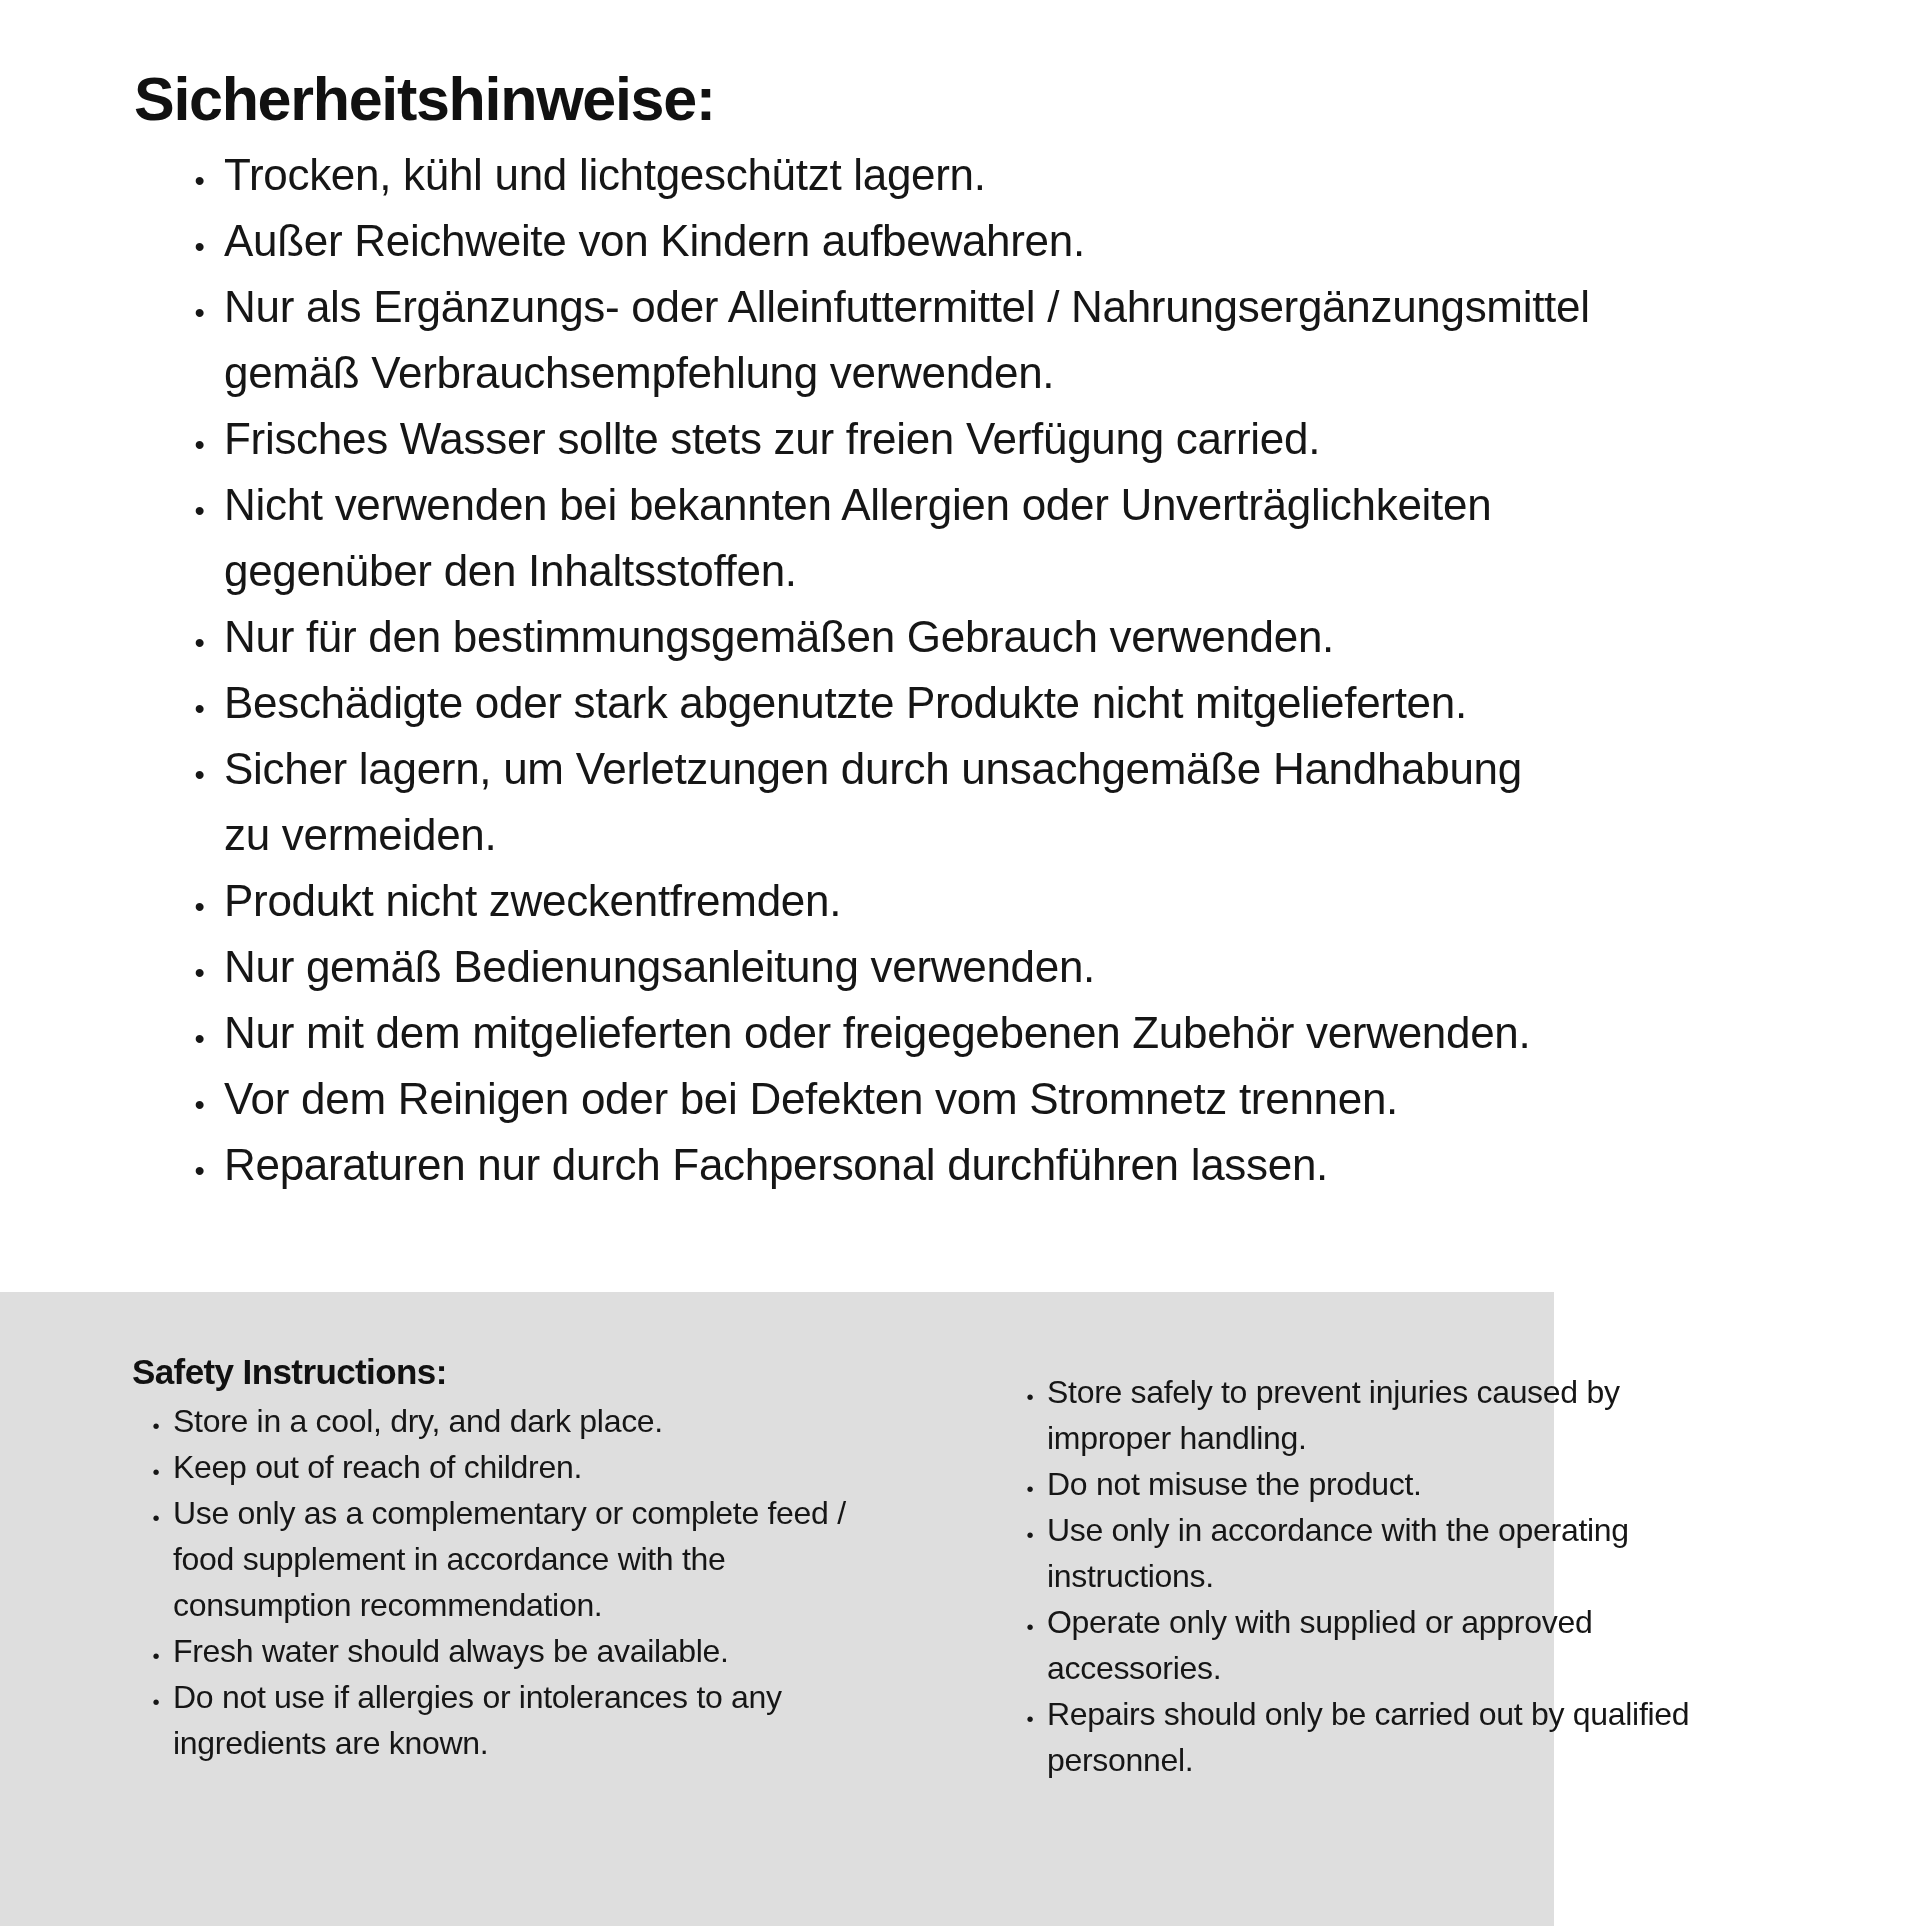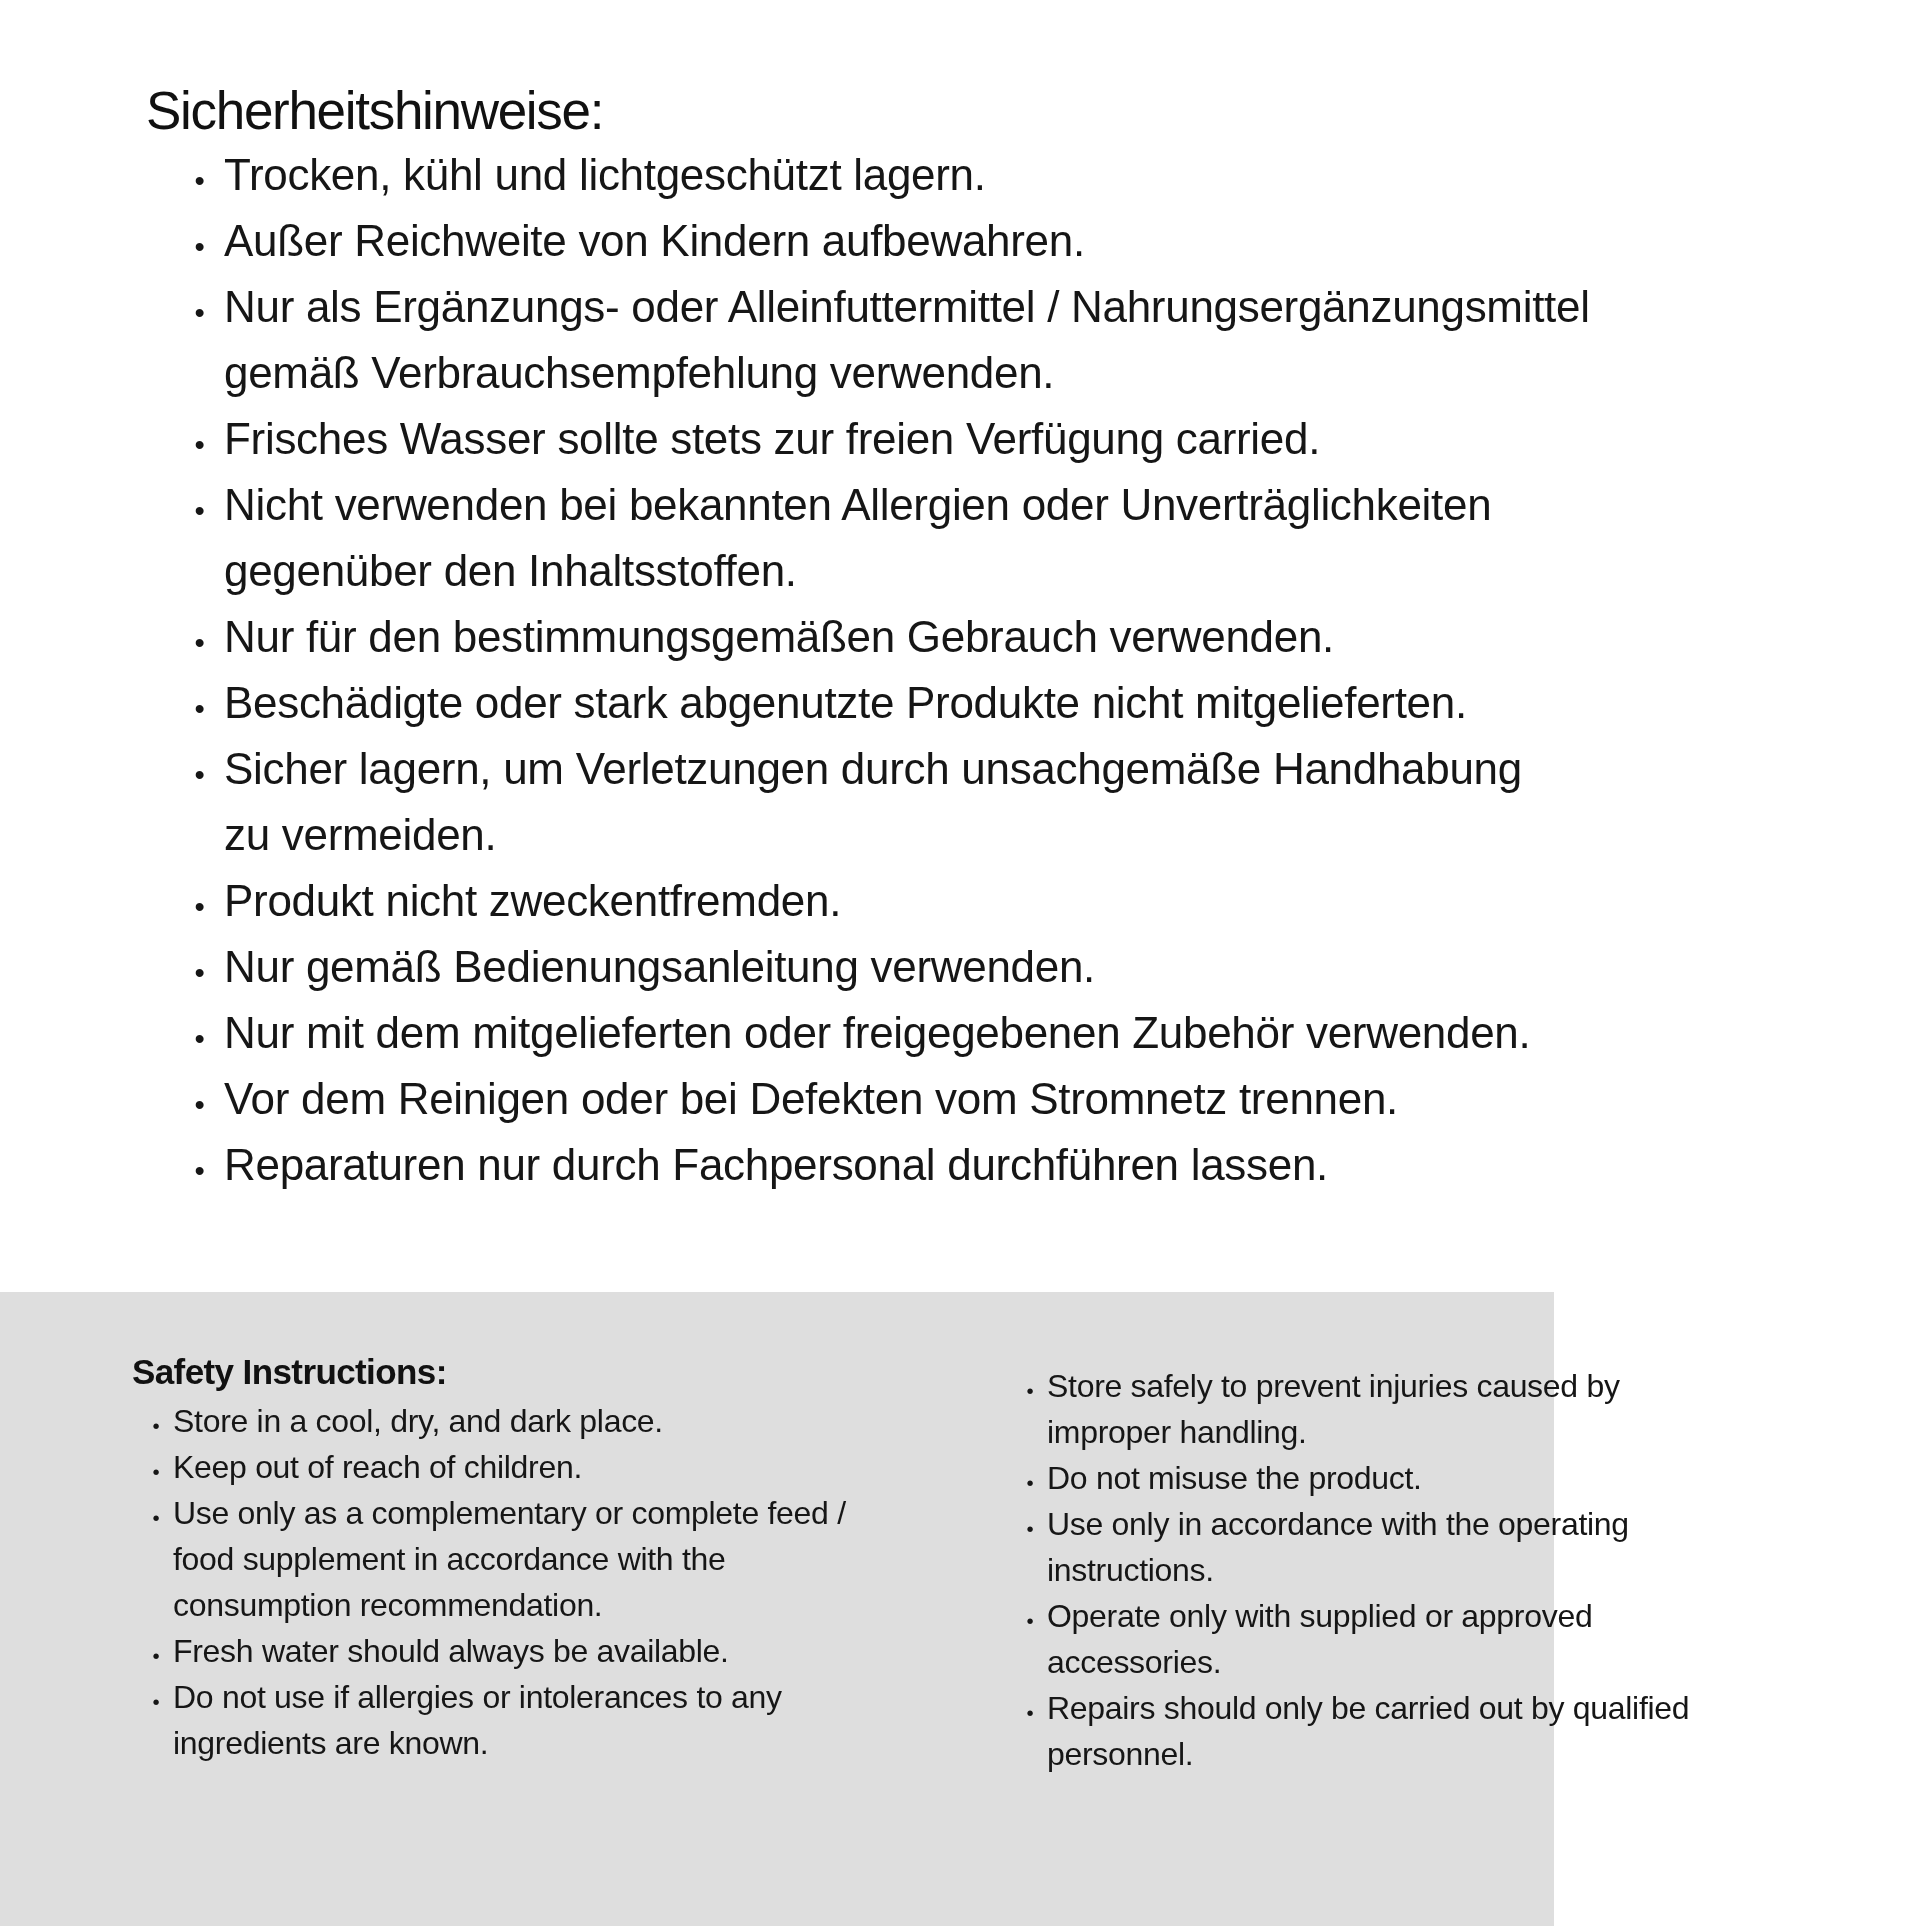--- a/index.html
+++ b/index.html
@@ -15,23 +15,23 @@
     color: var(--text-color, #161616);
     font-family: "Liberation Sans", sans-serif;
     overflow: hidden;
   }
 
   
   .de-heading {
     position: absolute;
     left: 134px;
     top: 67px;
-    margin: 12px;
-    font-size: 53px;
-    font-weight: normal;
+    margin: 0;
+    font-size: 61px;
+    font-weight: bold;
     letter-spacing: -1.3px;
     line-height: 64px;
     color: #111111;
   }
   .de-list {
     position: absolute;
     left: 207px;
     top: 142px;
     width: 1669px;
     margin-left: 17px;
@@ -77,21 +77,21 @@
   .en-list {
     position: absolute;
   }
   .en-list.left {
     left: 173px;
     top: 106px;
     width: 835px;
   }
   .en-list.right {
     left: 1047px;
-    top: 71px;
+    top: 77px;
     width: 860px;
   }
   .en-item {
     font-size: 32px;
     line-height: 46px;
     letter-spacing: -0.3px;
   }
   .en-item::before {
     content: "\2022";
     position: absolute;

